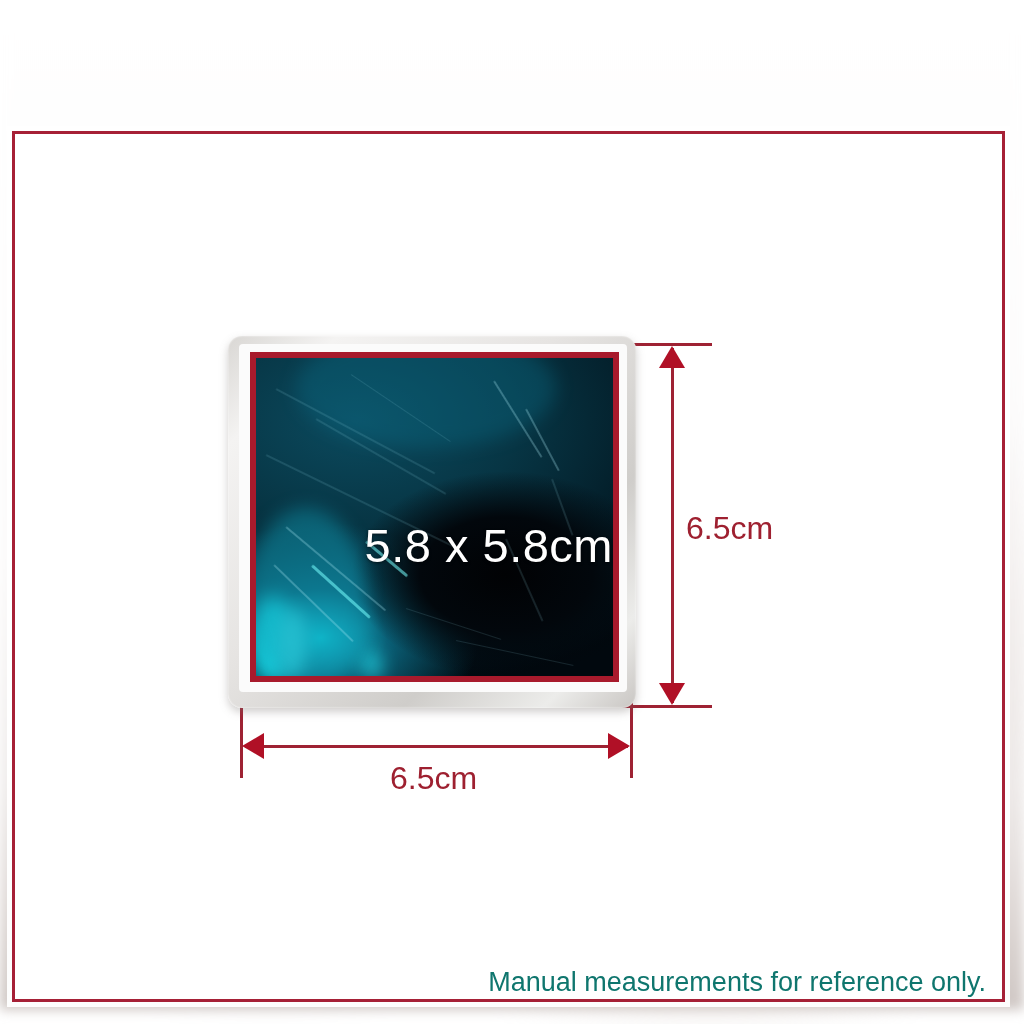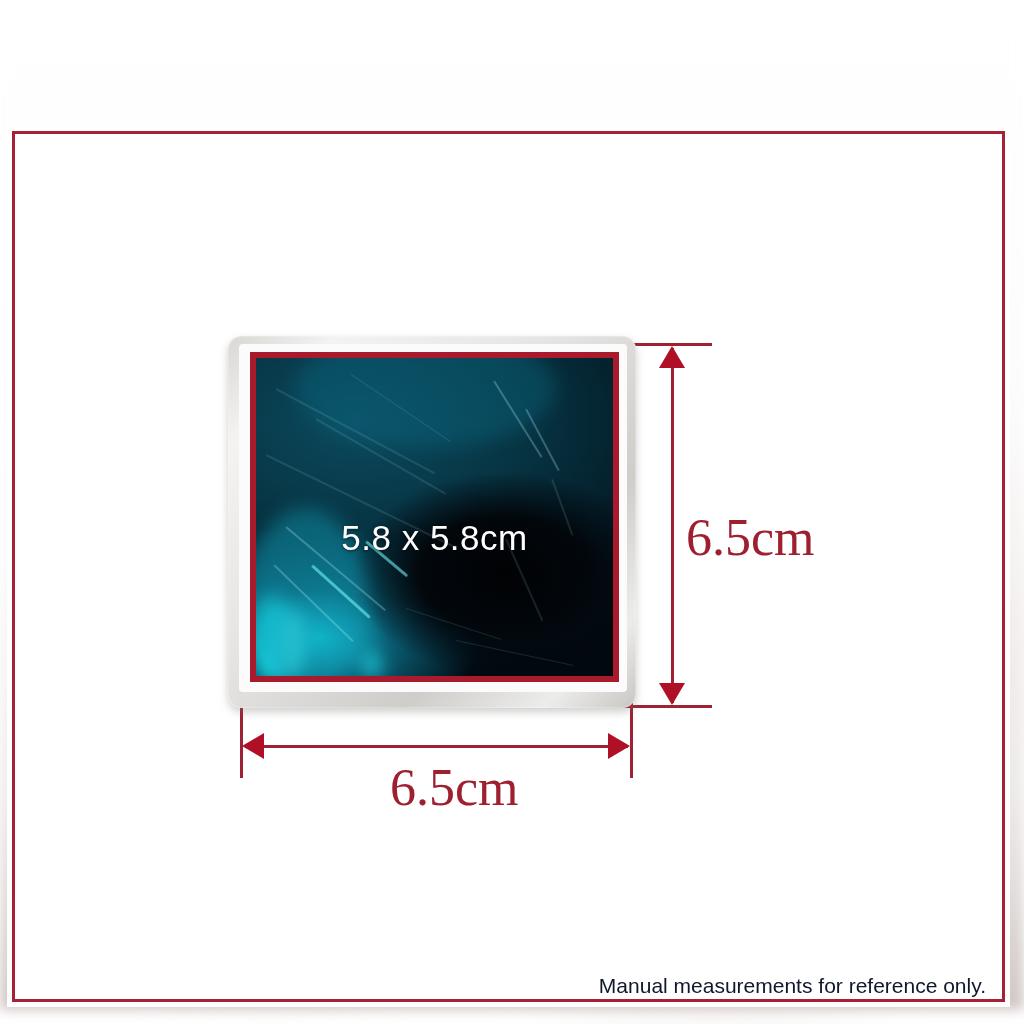--- a/index.html
+++ b/index.html
@@ -141,24 +141,24 @@
     position: absolute;
     border-radius: 50%;
     filter: blur(9px);
   }
 
   .size-label {
     position: absolute;
     left: 0;
     right: 0;
     top: 160px;
-    text-align: center;
+    text-align: right;
     color: #ffffff;
     font-family: "Liberation Sans", sans-serif;
-    font-size: 35px;
+    font-size: 47px;
     font-weight: normal;
     letter-spacing: .5px;
     z-index: 5;
     text-shadow: 0 1px 3px rgba(0,0,0,.55);
   }
 
   
   .dim-line   { position: absolute; background: #9e2233; }
   .dim-ext    { position: absolute; background: #9e2233; }
 
@@ -183,34 +183,34 @@
   }
   .arrow-right {
     border-top: 13px solid transparent;
     border-bottom: 13px solid transparent;
     border-left: 22px solid #b01026;
   }
 
   .dim-text {
     position: absolute;
     color: #9e2030;
-    font-family: Liberation Serif, serif;
-    font-size: 52px;
+    font-family: Liberation Sans, sans-serif;
+    font-size: 32px;
     white-space: nowrap;
     line-height: 1;
   }
 
   
   .footnote {
     position: absolute;
     right: 38px;
     bottom: 28px;
-    color: #0f172a;
-    font-family: "Liberation Sans", sans-serif;
-    font-size: 21px;
+    color: #0f766e;
+    font-family: "Liberation Sans", sans-serif;
+    font-size: 27px;
     white-space: nowrap;
     line-height: 1;
   }
 </style>
 </head>
 <body>
 
 <div id="page">
 
   <div class="backdrop">

